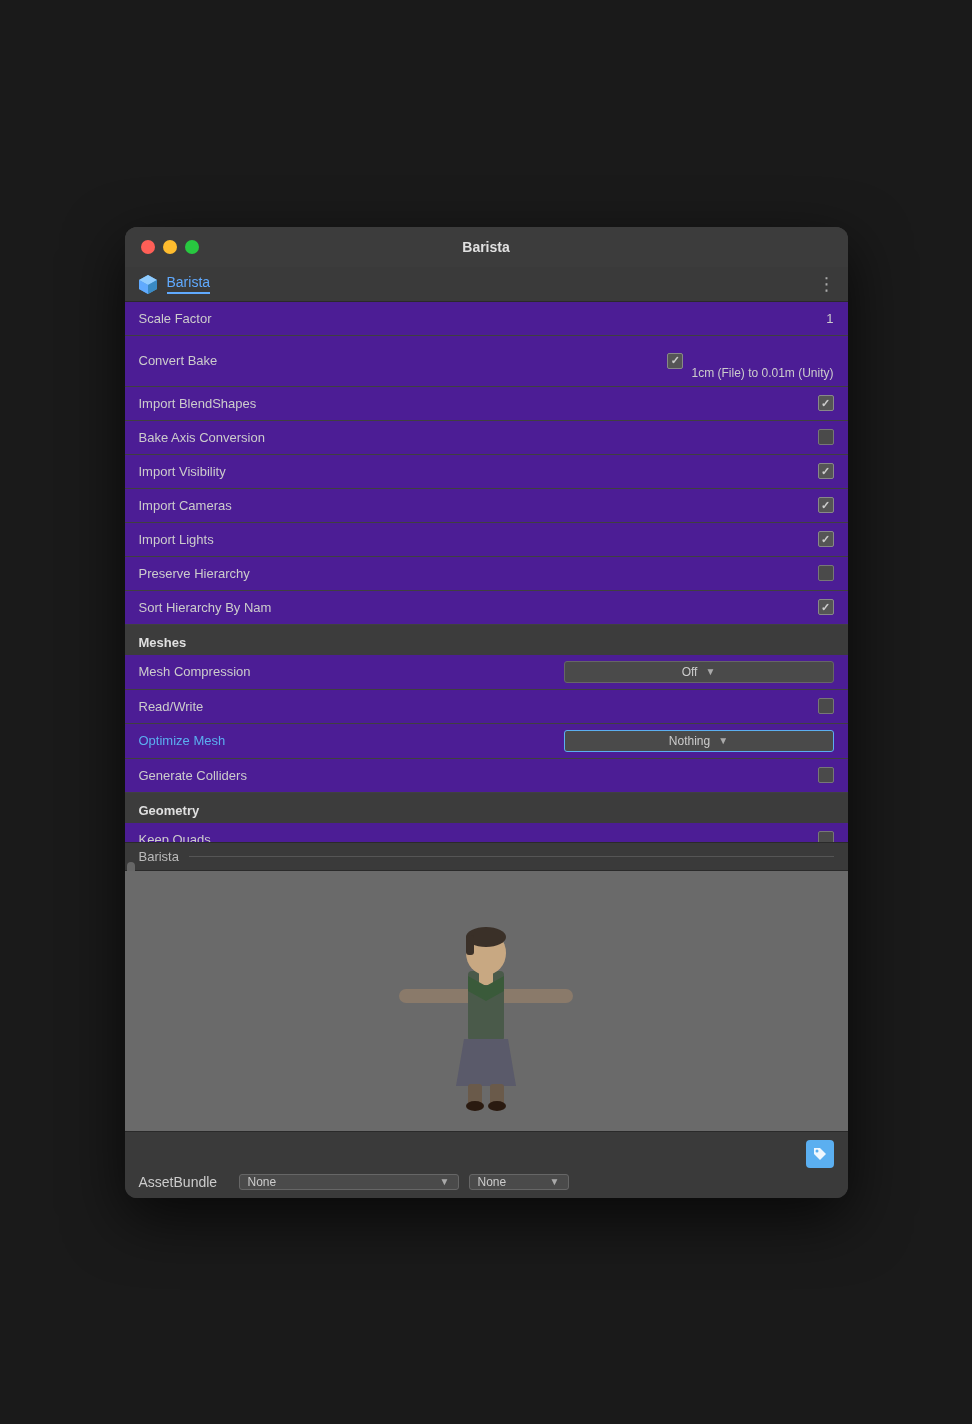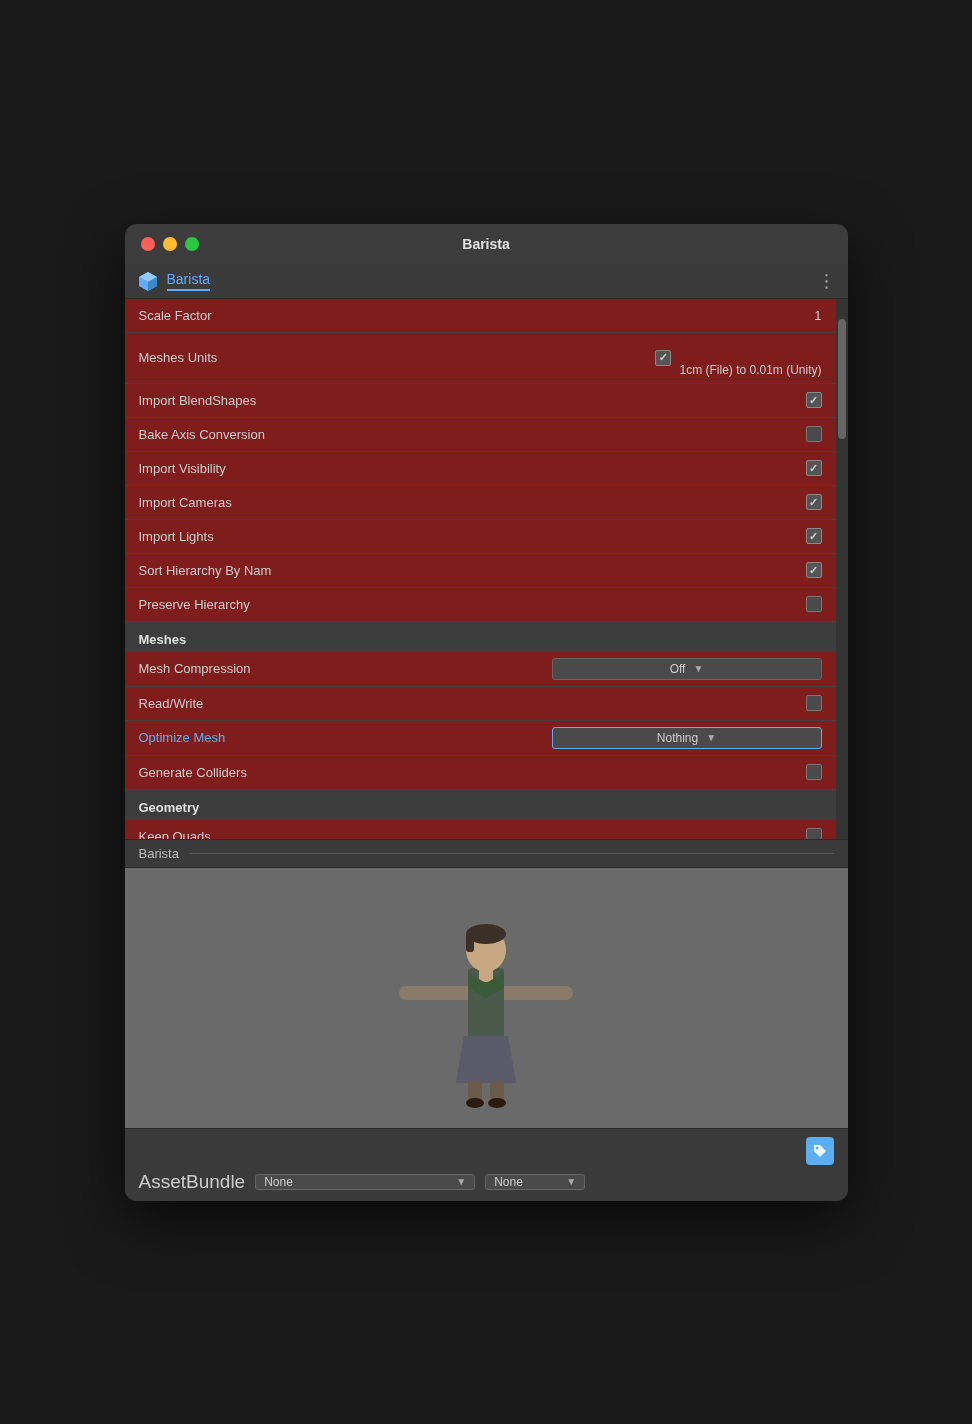--- a/index.html
+++ b/index.html
@@ -69,22 +69,23 @@
       font-weight: 500;
       border-bottom: 2px solid #60aaff;
       padding-bottom: 2px;
     }
     .three-dots {
       color: #aaa;
       font-size: 18px;
       cursor: pointer;
     }
     .main-content {
-      background: #7f1d1d;
-      display: flex;
+      background: #4c1d95;
+      display: flex;
+      flex-direction: column;
     }
     .settings-panel {
       flex: 1;
       overflow-y: auto;
       max-height: 540px;
     }
     .scrollbar {
       width: 12px;
       background: #333;
       position: relative;
@@ -243,21 +244,21 @@
       color: white;
       font-size: 14px;
     }
     .asset-bundle-row {
       display: flex;
       align-items: center;
       gap: 10px;
     }
     .asset-bundle-label {
       color: #ccc;
-      font-size: 19px;
+      font-size: 14px;
       min-width: 90px;
     }
     .asset-dropdown {
       background: #4a4a4a;
       border: 1px solid #666;
       border-radius: 3px;
       color: #ccc;
       font-size: 12px;
       padding: 0 8px;
       display: flex;
@@ -297,21 +298,21 @@
 
   <div class="main-content">
     <div class="settings-panel">
 
       <div class="scale-row">
         <span class="scale-label">Scale Factor</span>
         <span class="scale-value">1</span>
       </div>
 
       <div class="settings-row">
-        <span class="row-label">Meshes Units</span>
+        <span class="row-label">Convert Bake</span>
         <div class="checkbox checked"></div>
         <span class="row-value">1cm (File) to 0.01m (Unity)</span>
       </div>
 
       <div class="settings-row">
         <span class="row-label">Import BlendShapes</span>
         <div class="checkbox checked"></div>
       </div>
 
       <div class="settings-row">
@@ -328,27 +329,27 @@
         <span class="row-label">Import Cameras</span>
         <div class="checkbox checked"></div>
       </div>
 
       <div class="settings-row">
         <span class="row-label">Import Lights</span>
         <div class="checkbox checked"></div>
       </div>
 
       <div class="settings-row">
-        <span class="row-label">Sort Hierarchy By Nam</span>
-        <div class="checkbox checked"></div>
-      </div>
-
-      <div class="settings-row">
         <span class="row-label">Preserve Hierarchy</span>
         <div class="checkbox unchecked"></div>
+      </div>
+
+      <div class="settings-row">
+        <span class="row-label">Sort Hierarchy By Nam</span>
+        <div class="checkbox checked"></div>
       </div>
 
       <div class="section-header-row">
         <span class="row-label bold">Meshes</span>
       </div>
 
       <div class="settings-row">
         <span class="row-label">Mesh Compression</span>
         <div class="dropdown">
           <span>Off</span>

